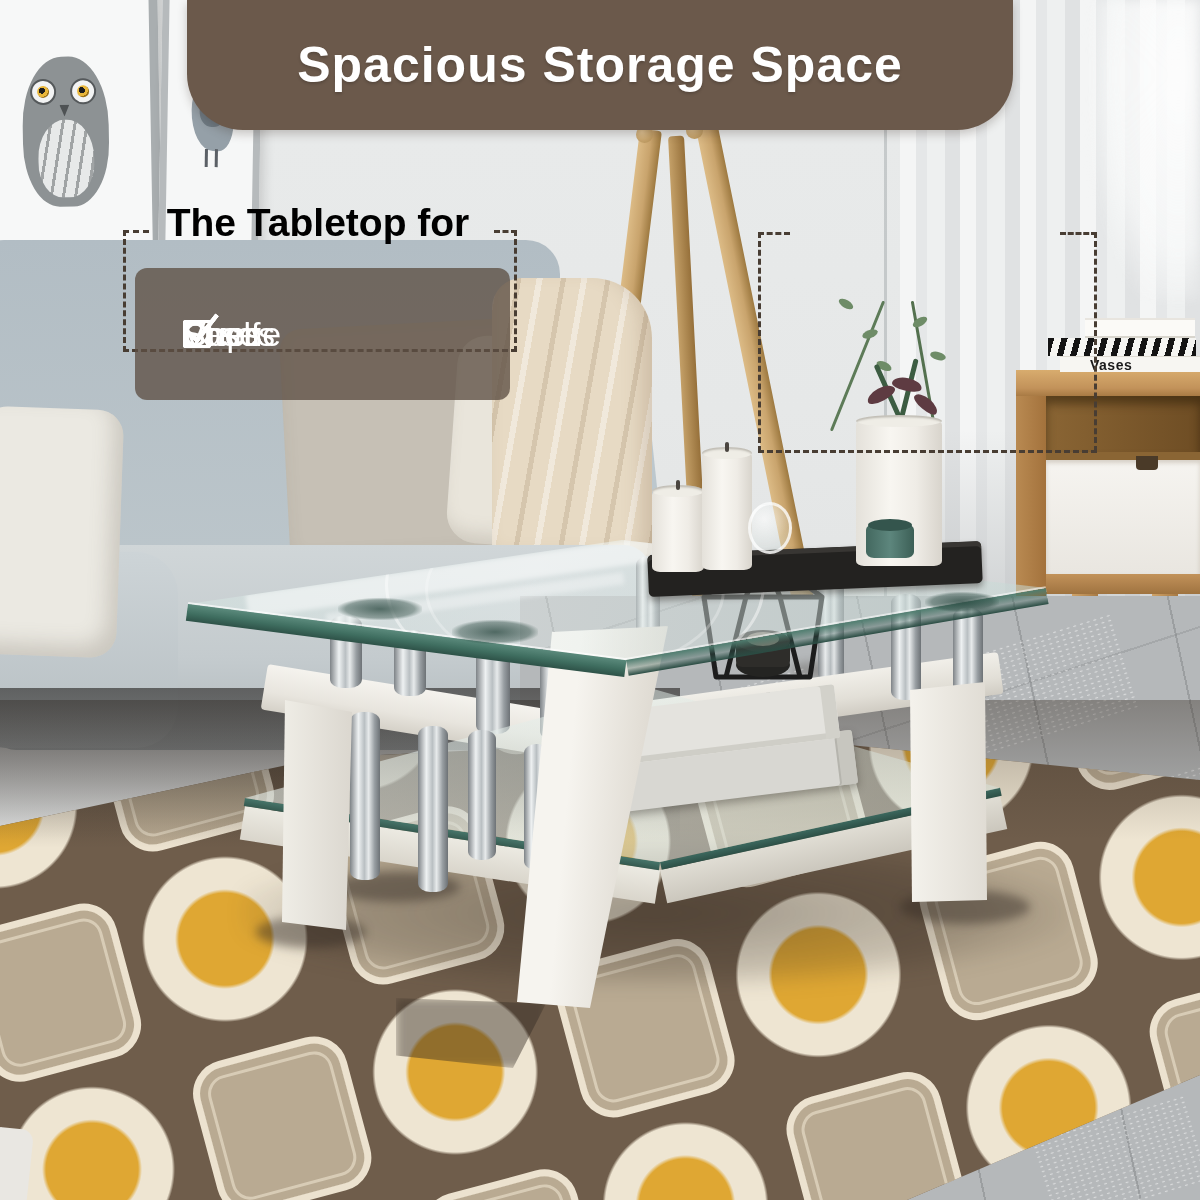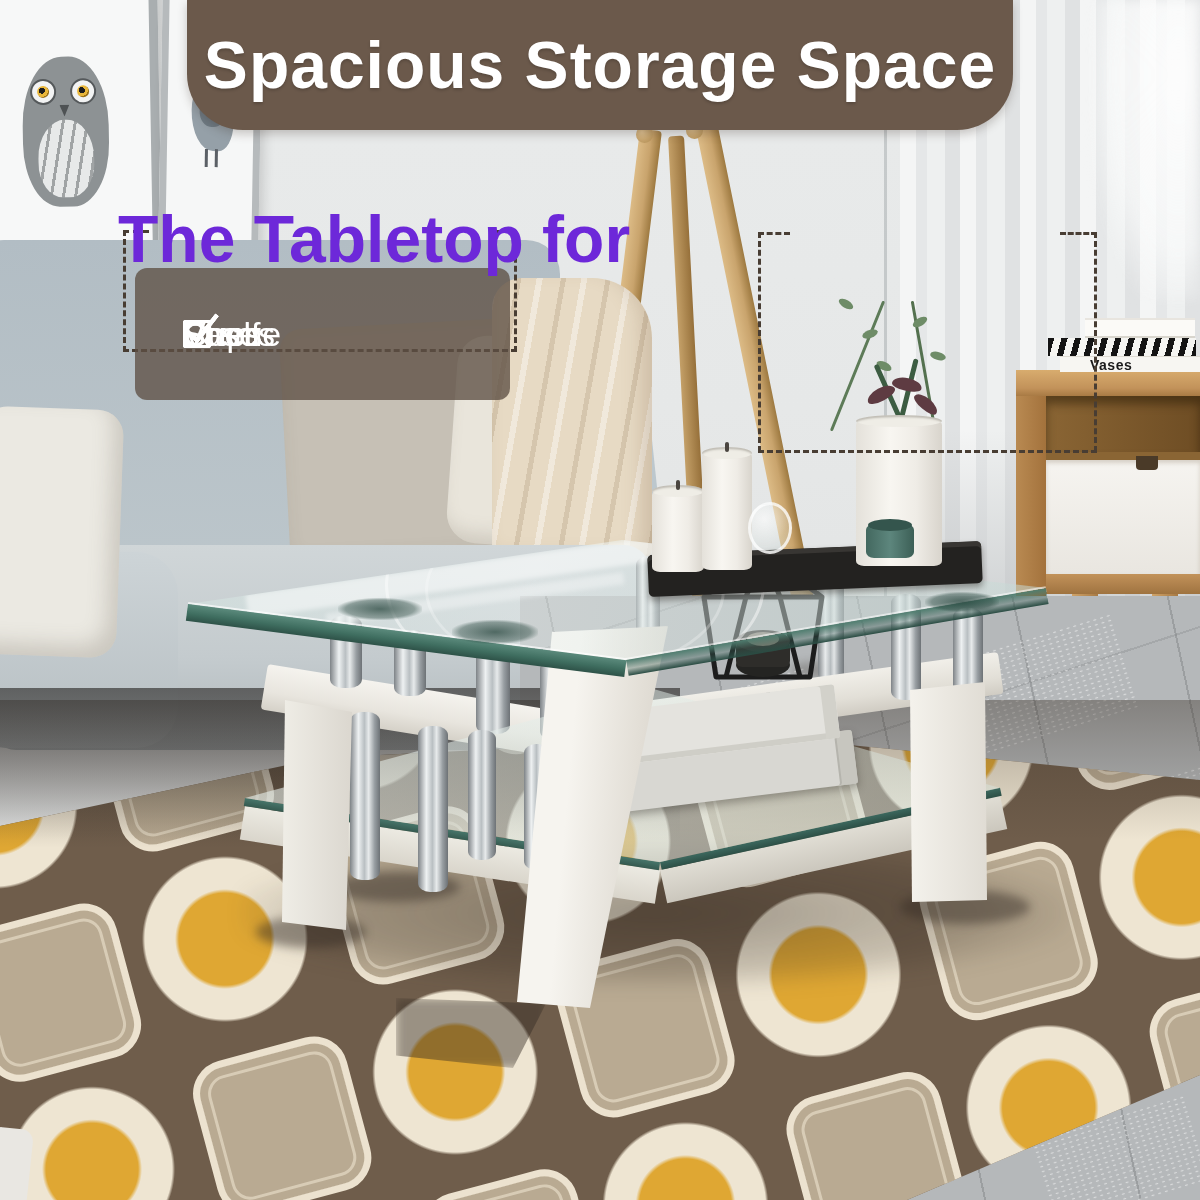--- a/index.html
+++ b/index.html
@@ -144,23 +144,23 @@
   .tealcup{left:866px;top:524px;width:48px;height:34px;background:linear-gradient(90deg,#43685f,#5d867d 50%,#3c5f56);border-radius:8px/6px;}
   .tealcup::before{content:"";position:absolute;left:2px;top:-5px;width:44px;height:12px;border-radius:50%;background:#34554d;}
   .stem{background:#5d7b58;width:3px;border-radius:2px;}
   .leafg{background:#6e8c67;border-radius:50%;}
   .leafr{background:#5e3b42;border-radius:50% 50% 50% 50%/60% 60% 40% 40%;}
   .blade{background:#3c5c42;width:5px;border-radius:3px;}
 
   
   .banner{left:187px;top:0;width:826px;height:130px;background:#6b594b;border-radius:0 0 56px 56px;
     display:flex;align-items:center;justify-content:center;box-shadow:0 4px 10px rgba(60,48,38,.25);}
-  .banner-title{position:static;color:#fff;font-size:66px;font-weight:bold;letter-spacing:1px;
+  .banner-title{position:static;color:#fff;font-size:50px;font-weight:bold;letter-spacing:1px;
     text-shadow:0 2px 3px rgba(0,0,0,.18);white-space:nowrap;}
-  .callout-title{font-size:66px;font-weight:bold;color:#6d28d9;text-align:center;white-space:nowrap;}
+  .callout-title{font-size:39px;font-weight:bold;color:#000000;text-align:center;white-space:nowrap;}
   .dash{border:0;}
   .dash-v{width:0;border-left:3px dashed #483d33;}
   .dash-h{height:0;border-top:3px dashed #483d33;}
   .panel{background:rgba(93,79,68,.78);border-radius:12px;display:flex;flex-direction:column;justify-content:center;}
   .chk-row{position:static;display:flex;align-items:center;}
   .chk-item{position:static;display:flex;align-items:center;gap:16px;}
   .cb{position:relative;width:28px;height:28px;border:3px solid #fff;border-radius:3px;flex:none;}
   .cb::after{content:"";position:absolute;left:6px;top:-16px;width:14px;height:30px;
     border-right:4px solid #fff;border-bottom:4px solid #fff;transform:rotate(38deg);}
   .chk-label{position:static;color:#fff;white-space:nowrap;}

